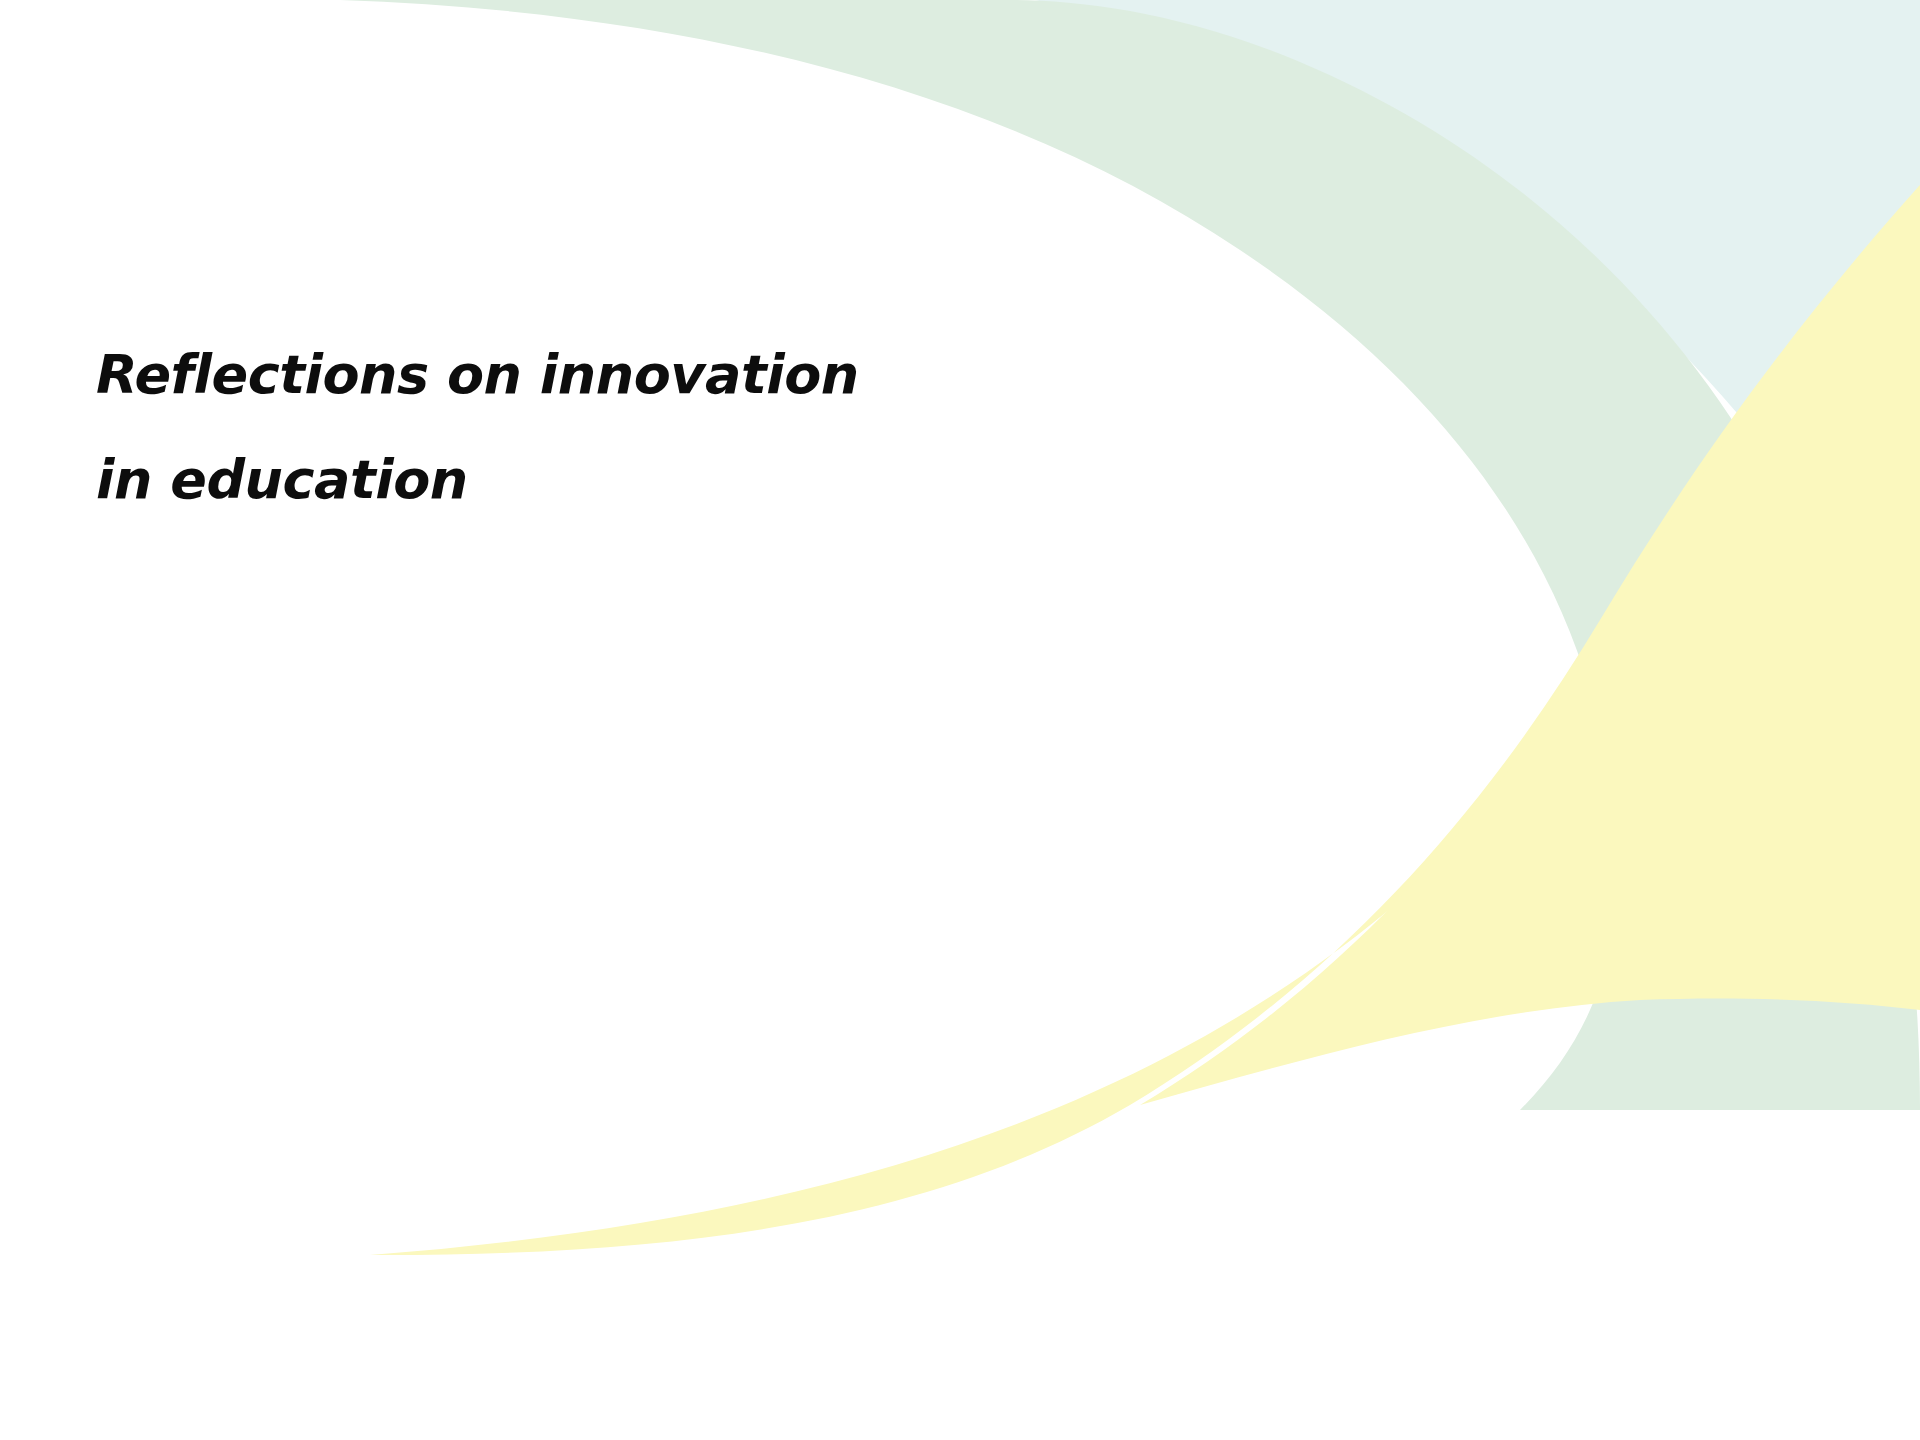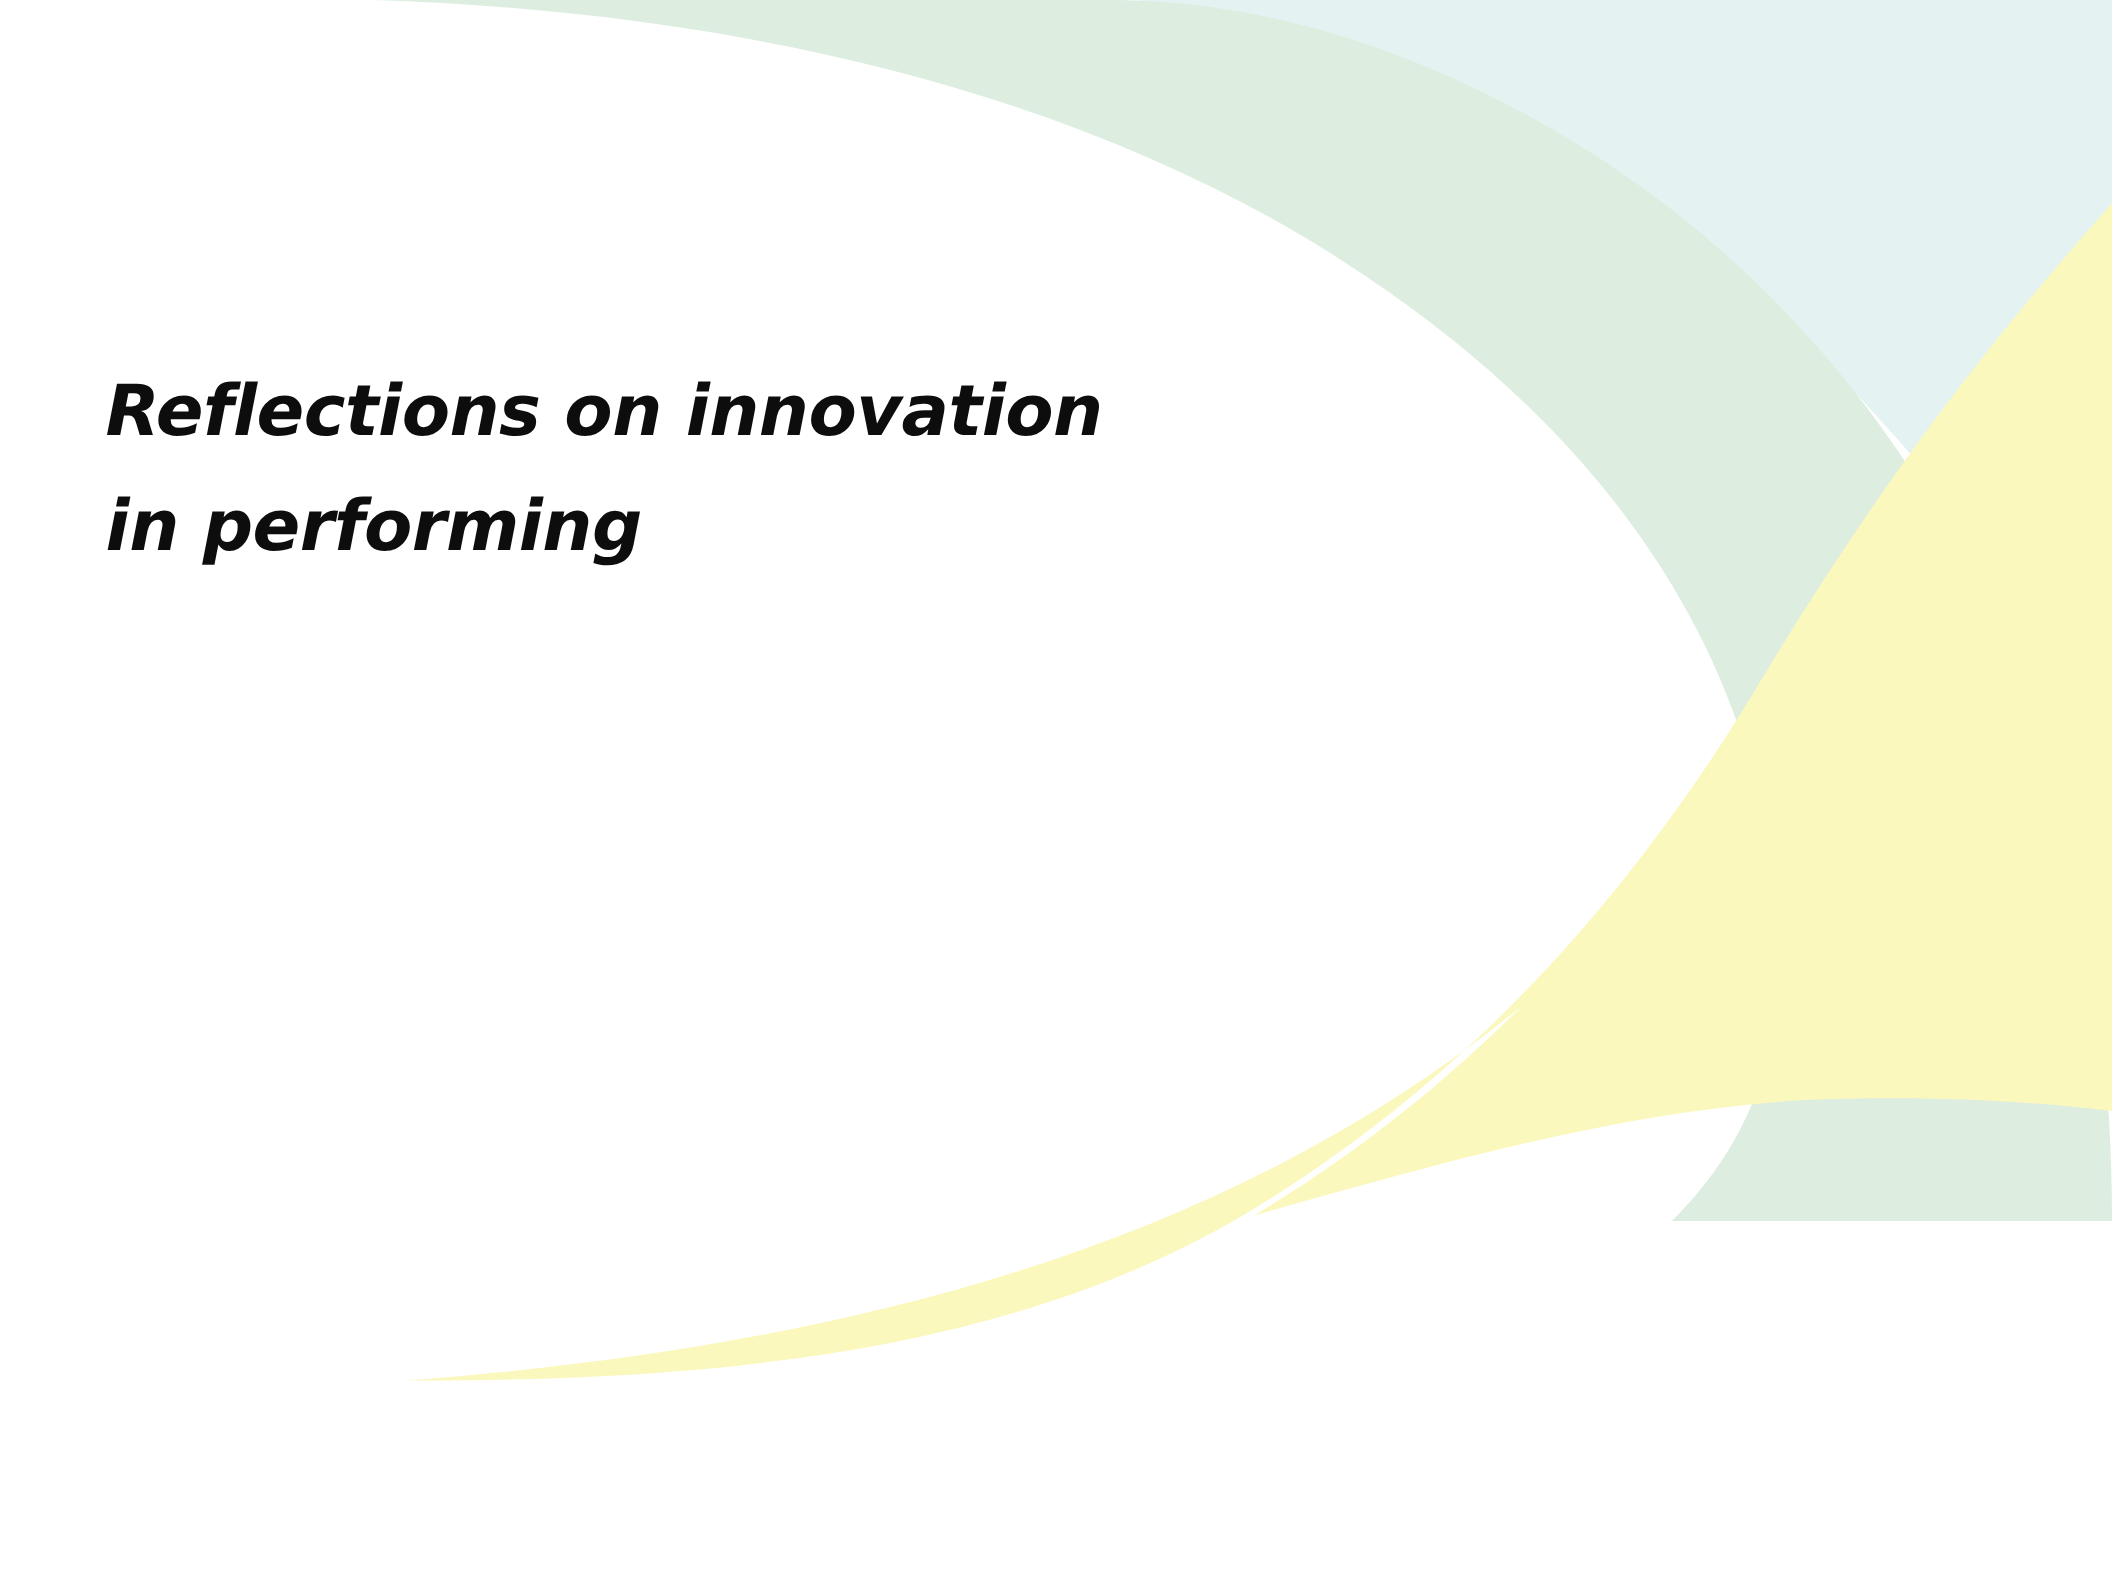--- a/index.html
+++ b/index.html
@@ -29,21 +29,21 @@
   
   #title-block {
     position: absolute;
     left: 96px;
     top: 322px;
     width: 1360px;
     z-index: 5;
   }
   .title-line {
     font-family: "DejaVu Sans", "Liberation Sans", sans-serif;
-    font-size: 64px;
+    font-size: 54px;
     font-weight: 700;
     font-style: italic;
     line-height: 105px;
     color: #0d0d0d;
     letter-spacing: -0.5px;
     white-space: nowrap;
   }
 </style>
 </head>
 <body>
@@ -80,16 +80,16 @@
     <path fill="#FBF8BE" d="M 1920 185
              C 1800 330, 1700 470, 1610 620
              C 1490 820, 1340 985, 1140 1105
              C 1300 1060, 1470 1010, 1640 1000
              C 1740 996, 1840 1000, 1920 1010
              Z"></path>
   </svg>
 
   <div id="title-block" style="color: rgb(13, 13, 13);">
     <div class="title-line">Reflections on innovation</div>
-    <div class="title-line">in performing</div>
+    <div class="title-line">in education</div>
   </div>
 
 </div>
 
 </body></html>

